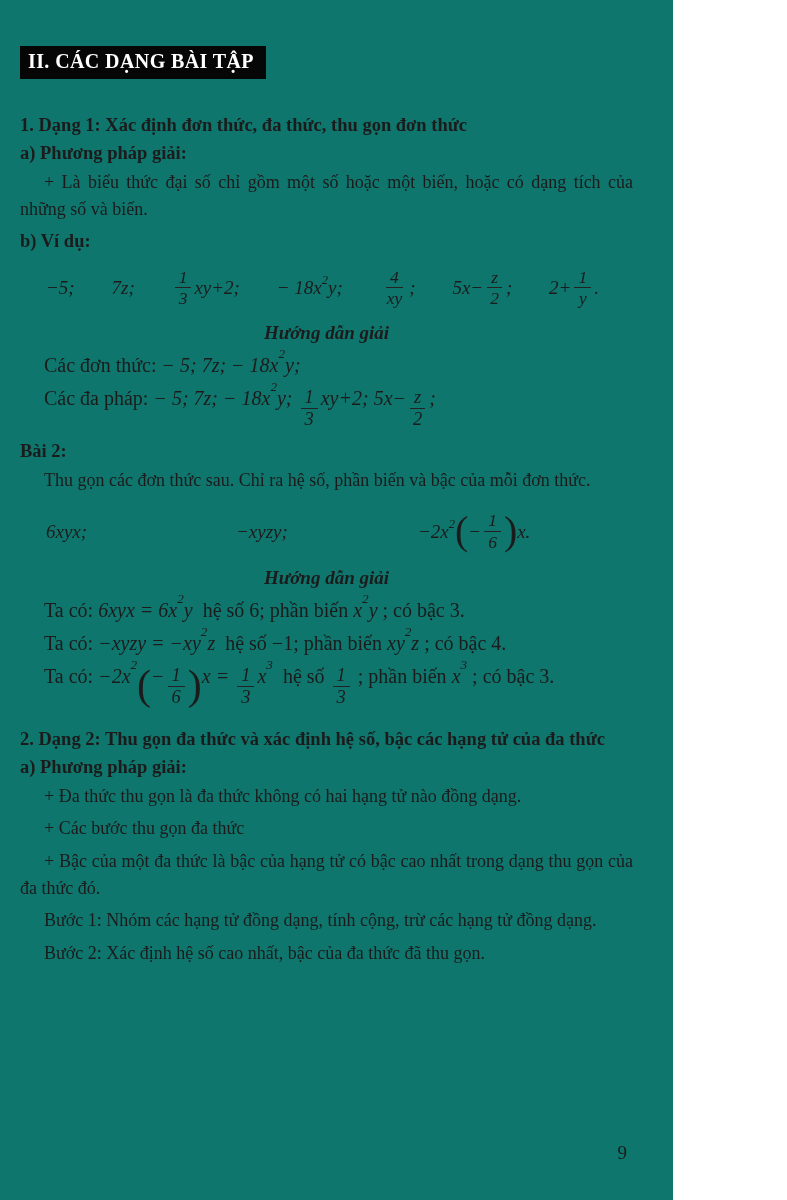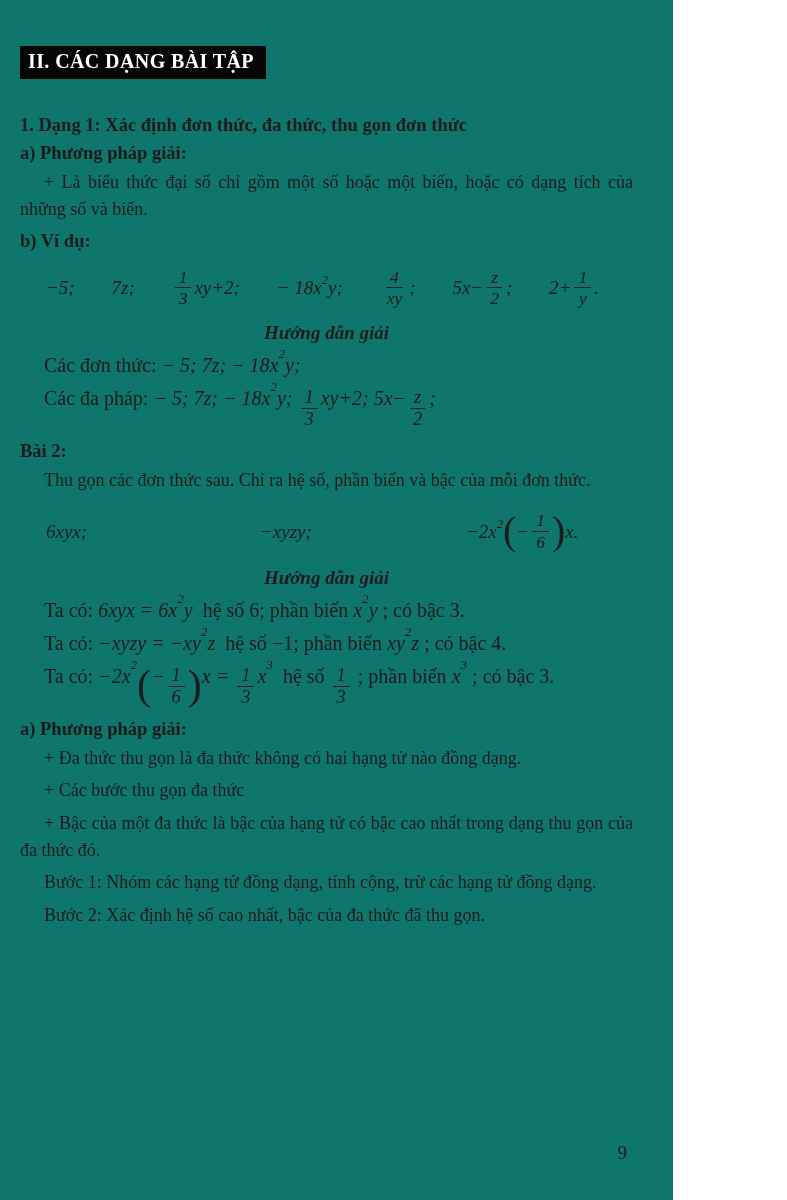--- a/index.html
+++ b/index.html
@@ -43,21 +43,21 @@
   .expr-row {
     display: flex; justify-content: space-between; align-items: center;
     padding: 0 34px 0 26px; margin: 12px 0 8px;
     font-size: 19px; min-height: 48px;
   }
   .expr { display: inline-flex; align-items: center; }
 
   .expr-row2 {
     display: flex; align-items: center;
     padding-left: 26px; margin: 12px 0 8px;
-    font-size: 19px; min-height: 50px; gap: 24px;
+    font-size: 19px; min-height: 50px;
   }
   .expr-row2 .expr:nth-child(1) { width: 190px; }
   .expr-row2 .expr:nth-child(2) { width: 182px; align-items: flex-end; }
 
   .sol-head {
     text-align: center; font-weight: 700; font-style: italic;
     font-size: 19px; margin: 10px 0 8px;
   }
 
   .seg-r  { font-style: normal; }
@@ -209,20 +209,21 @@
         <span class="seg-i">x</span>
         <span class="seg-sup">3</span>
         <span class="seg-r">  hệ số </span>
         <span class="frac"><span class="num">1</span><span class="den">3</span></span>
         <span class="seg-r"> ; phần biến </span>
         <span class="seg-i">x</span>
         <span class="seg-sup">3</span>
         <span class="seg-r"> ; có bậc 3.</span>
       </div>
 
+    <div class="h1">2. Dạng 2: Thu gọn đa thức và xác định hệ số, bậc các hạng tử của đa thức</div>
     <div class="sub">a) Phương pháp giải:</div>
 
     <p class="para">+ Đa thức thu gọn là đa thức không có hai hạng tử nào đồng dạng.</p>
     <p class="para">+ Các bước thu gọn đa thức</p>
     <p class="para">+ Bậc của một đa thức là bậc của hạng tử có bậc cao nhất trong dạng thu gọn của đa thức đó.</p>
     <p class="para">Bước 1: Nhóm các hạng tử đồng dạng, tính cộng, trừ các hạng tử đồng dạng.</p>
     <p class="para">Bước 2: Xác định hệ số cao nhất, bậc của đa thức đã thu gọn.</p>
 
   </div>
 

